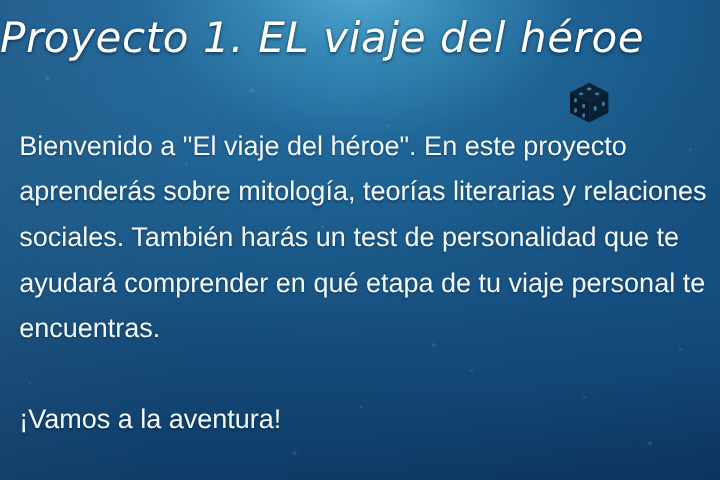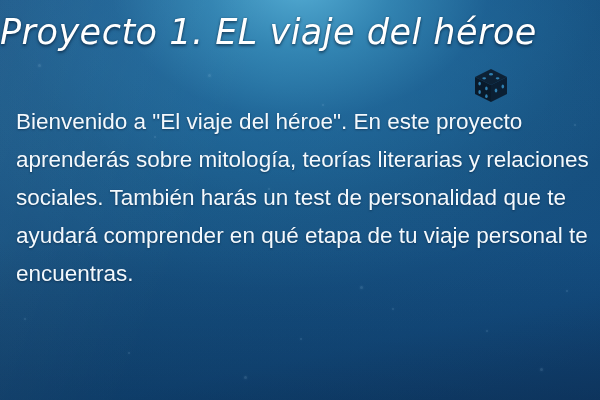--- a/index.html
+++ b/index.html
@@ -140,15 +140,16 @@
       <ellipse cx="14.4" cy="29.2" rx="1.25" ry="1.9" fill="#2f7fb0"></ellipse>
 
       <ellipse cx="24.0" cy="23.4" rx="1.3" ry="2.0" fill="#2f7fb0"></ellipse>
       <ellipse cx="30.8" cy="19.6" rx="1.3" ry="2.0" fill="#2f7fb0"></ellipse>
     </svg>
   </div>
 
   <div id="body-text">
     <p>Bienvenido a  "El viaje del héroe". En este proyecto aprenderás sobre mitología, teorías literarias y relaciones sociales.  También harás un test de personalidad que te ayudará comprender en qué etapa de tu viaje personal te encuentras.</p>
     <p class="spacer"></p>
+    <p>¡Vamos a la aventura!</p>
   </div>
 
 </div>
 
 </body></html>

